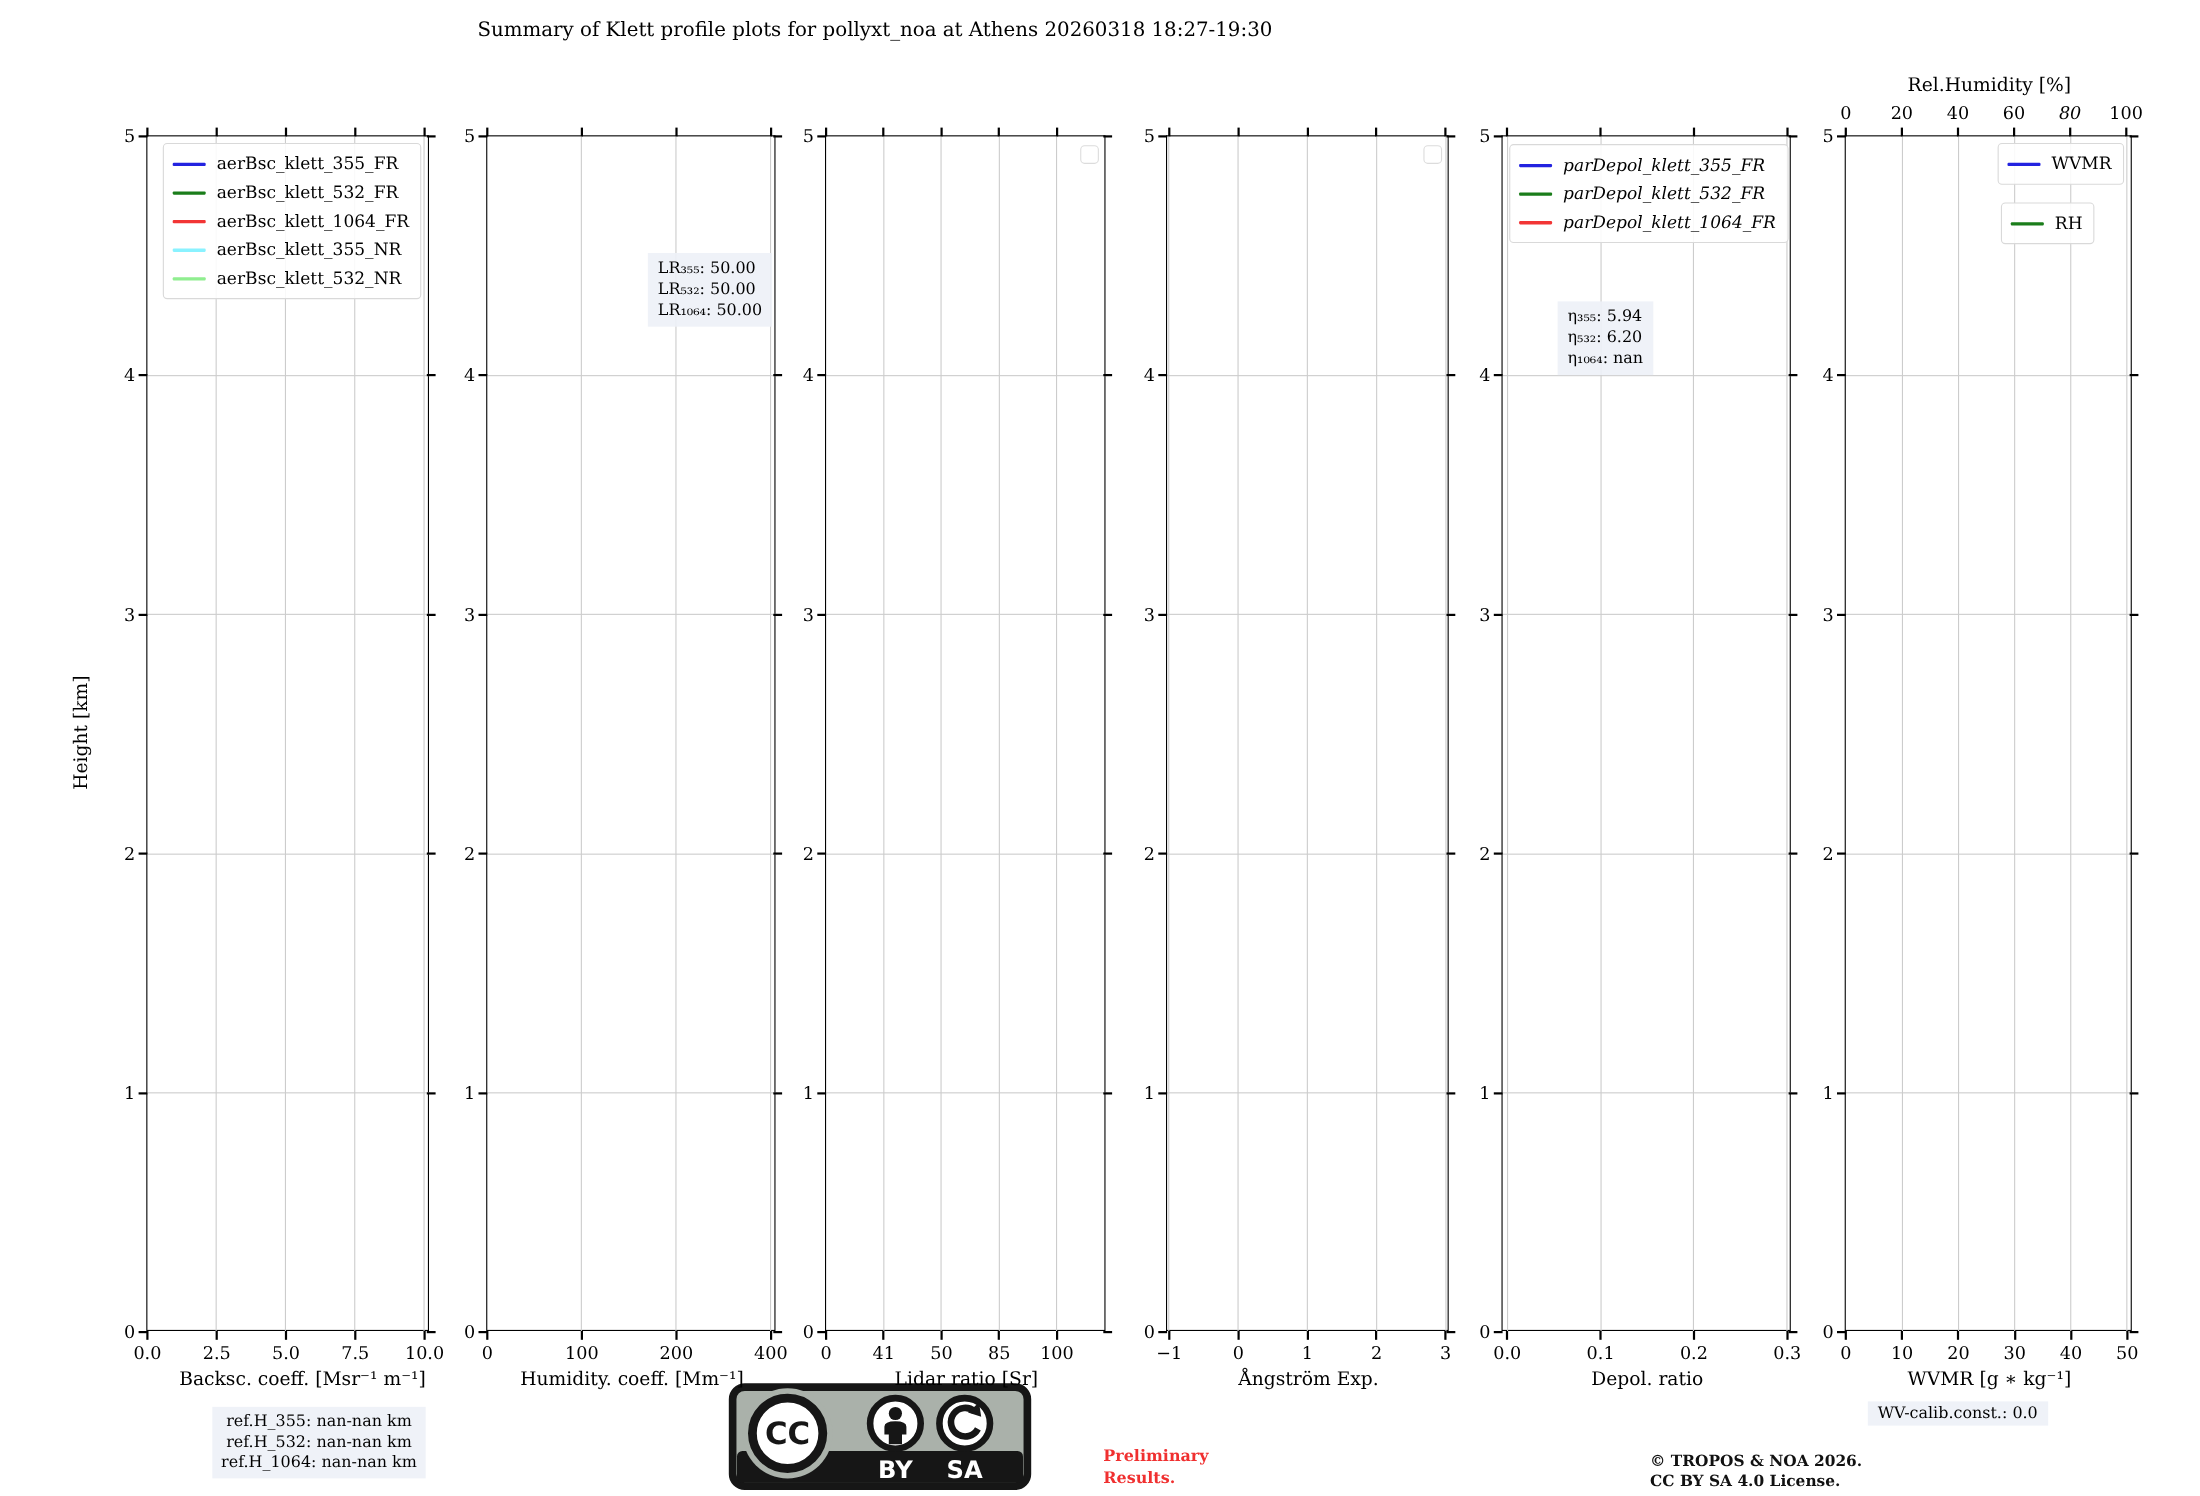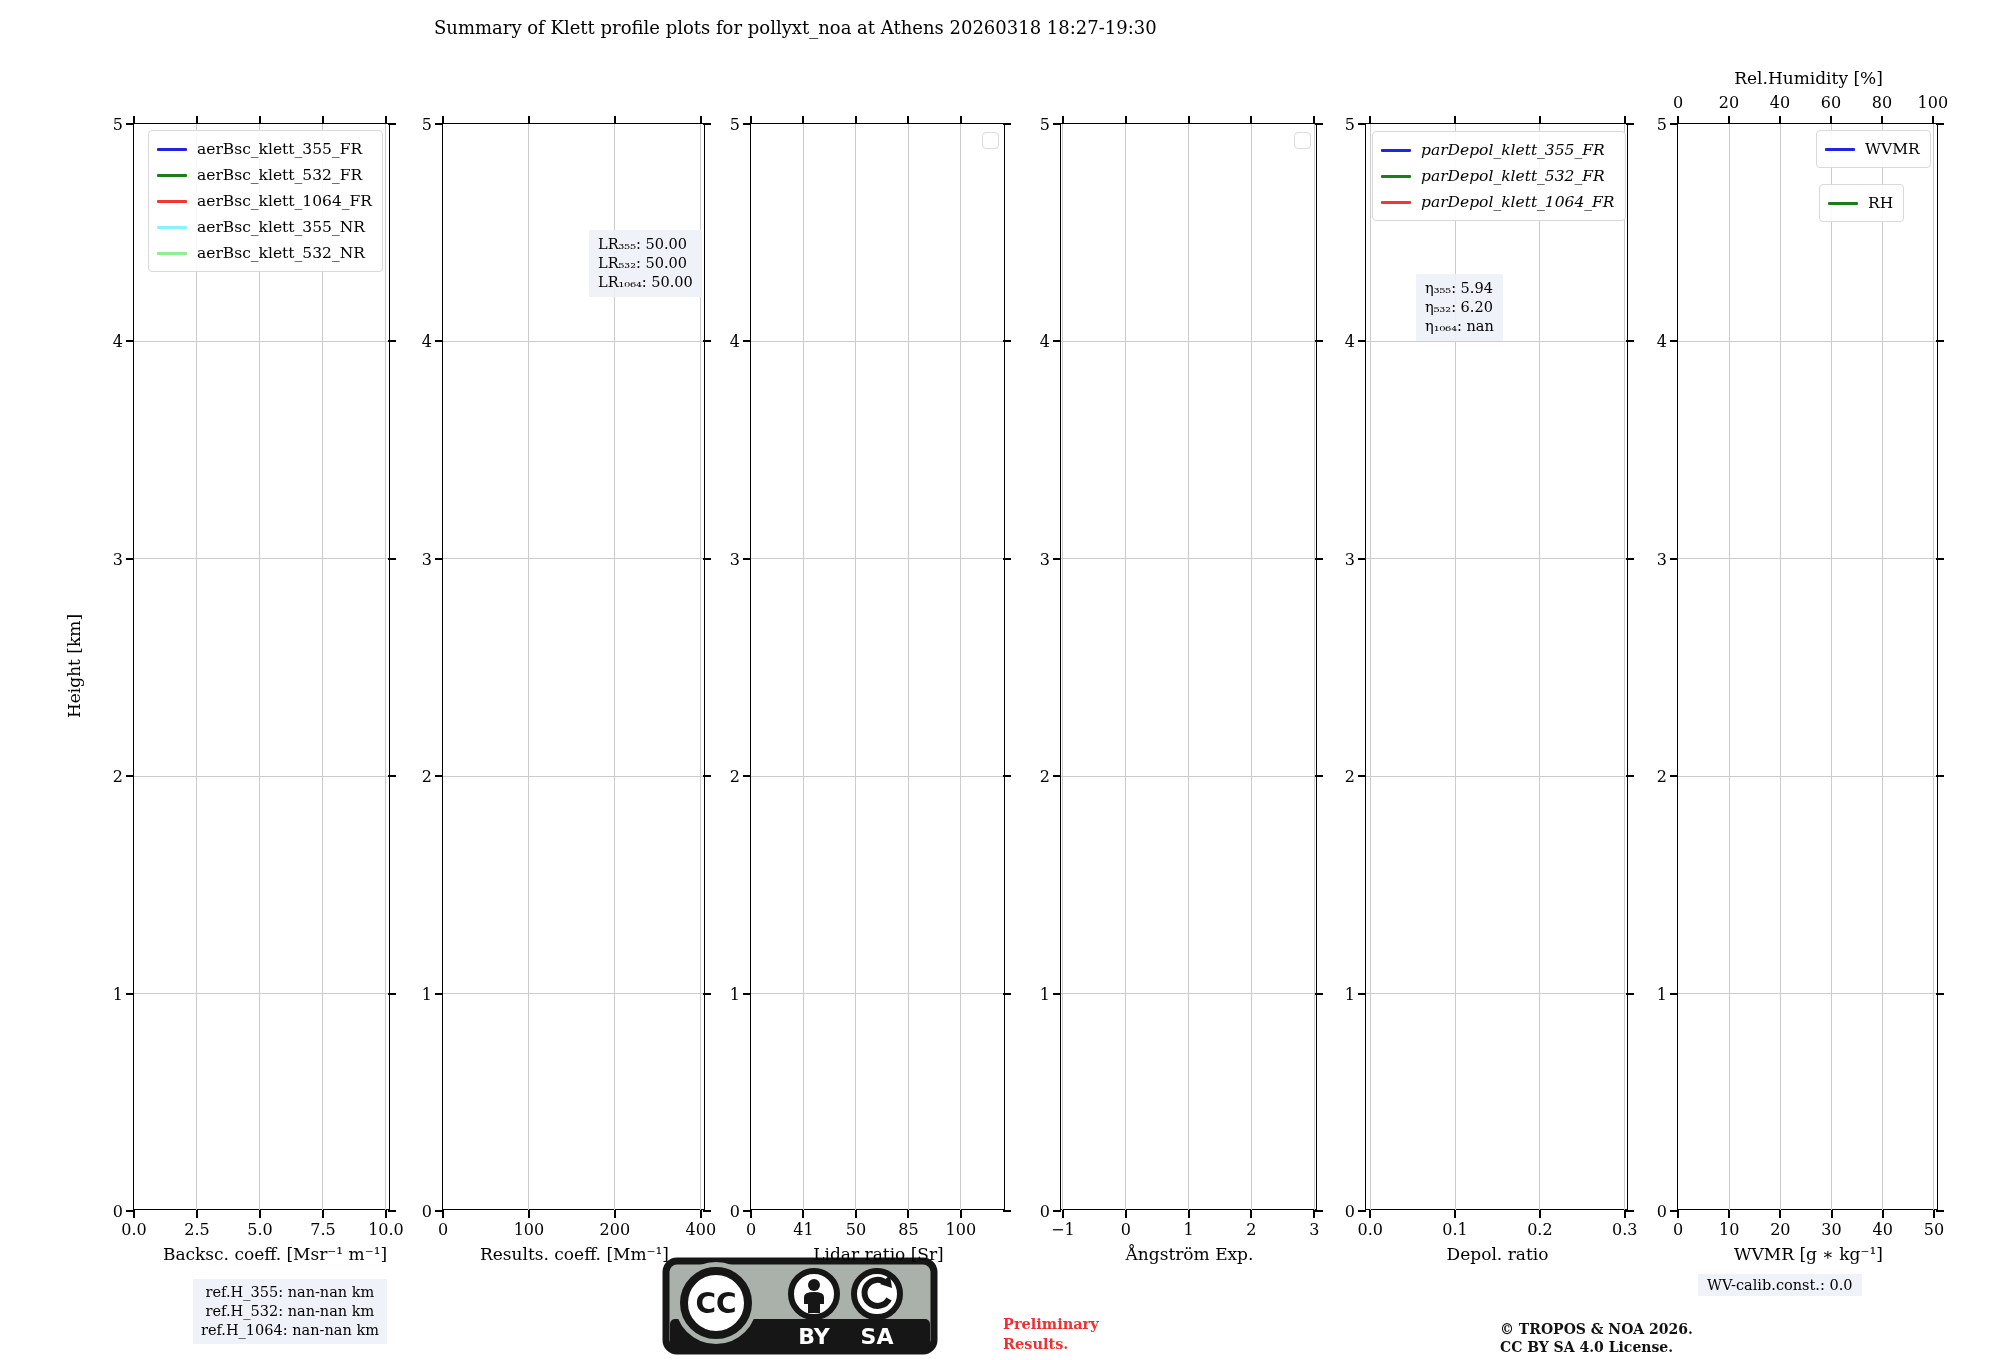--- a/index.html
+++ b/index.html
@@ -166,21 +166,21 @@
       <div class="yticklabel" style="left: -11px; top: 652.2px;">2</div>
       <div class="tick" style="left: -8px; top: 433.8px; width: 8px; height: 2px;"></div>
       <div class="tick" style="left: 260px; top: 433.8px; width: 8px; height: 2px;"></div>
       <div class="yticklabel" style="left: -11px; top: 434.8px;">3</div>
       <div class="tick" style="left: -8px; top: 216.4px; width: 8px; height: 2px;"></div>
       <div class="tick" style="left: 260px; top: 216.4px; width: 8px; height: 2px;"></div>
       <div class="yticklabel" style="left: -11px; top: 217.4px;">4</div>
       <div class="tick" style="left: -8px; top: -1px; width: 8px; height: 2px;"></div>
       <div class="tick" style="left: 260px; top: -1px; width: 8px; height: 2px;"></div>
       <div class="yticklabel" style="left: -11px; top: 0px;">5</div>
-      <div class="xaxlabel" style="left: 131.5px; top: 1120px;">Results. coeff. [Mm⁻¹]</div>
+      <div class="xaxlabel" style="left: 131.5px; top: 1120px;">Humidity. coeff. [Mm⁻¹]</div>
       <div class="ann-box" style="left: 146px; top: 106px;">
         <div>LR₃₅₅: 50.00</div>
         <div>LR₅₃₂: 50.00</div>
         <div>LR₁₀₆₄: 50.00</div>
       </div>
     </div>
     <div class="panel" style="left: 750px; top: 123px; width: 255px; height: 1087px;">
       <div class="grid-v" style="left: 51.9691px; height: 1087px;"></div>
       <div class="grid-v" style="left: 104.438px; height: 1087px;"></div>
       <div class="grid-v" style="left: 156.907px; height: 1087px;"></div>
@@ -374,21 +374,21 @@
       <div class="xaxlabel" style="left: 130.5px; top: 1120px;">WVMR [g ∗ kg⁻¹]</div>
       <div class="tick" style="left: -1px; top: -8px; width: 2px; height: 8px;"></div>
       <div class="xticklabel" style="left: 0px; top: -31px;">0</div>
       <div class="tick" style="left: 49.9766px; top: -8px; width: 2px; height: 8px;"></div>
       <div class="xticklabel" style="left: 50.9766px; top: -31px;">20</div>
       <div class="tick" style="left: 100.953px; top: -8px; width: 2px; height: 8px;"></div>
       <div class="xticklabel" style="left: 101.953px; top: -31px;">40</div>
       <div class="tick" style="left: 151.93px; top: -8px; width: 2px; height: 8px;"></div>
       <div class="xticklabel" style="left: 152.93px; top: -31px;">60</div>
       <div class="tick" style="left: 202.906px; top: -8px; width: 2px; height: 8px;"></div>
-      <div class="xticklabel" style="left: 203.906px; top: -31px;">80</div>
+      <div class="xticklabel" style="left: 203.906px; top: -31px; font-style: italic;">80</div>
       <div class="tick" style="left: 253.883px; top: -8px; width: 2px; height: 8px;"></div>
       <div class="xticklabel" style="left: 254.883px; top: -31px;">100</div>
       <div class="topaxlabel" style="left: 130.5px; top: -56px;">Rel.Humidity [%]</div>
       <div class="legend" style="left: 138px; top: 6px;">
         <div class="legend-row">
           <div class="legend-line" style="background: rgb(35, 35, 224);"></div>
           <div class="legend-label">WVMR</div>
         </div>
       </div>
       <div class="legend" style="left: 141px; top: 60px;">

